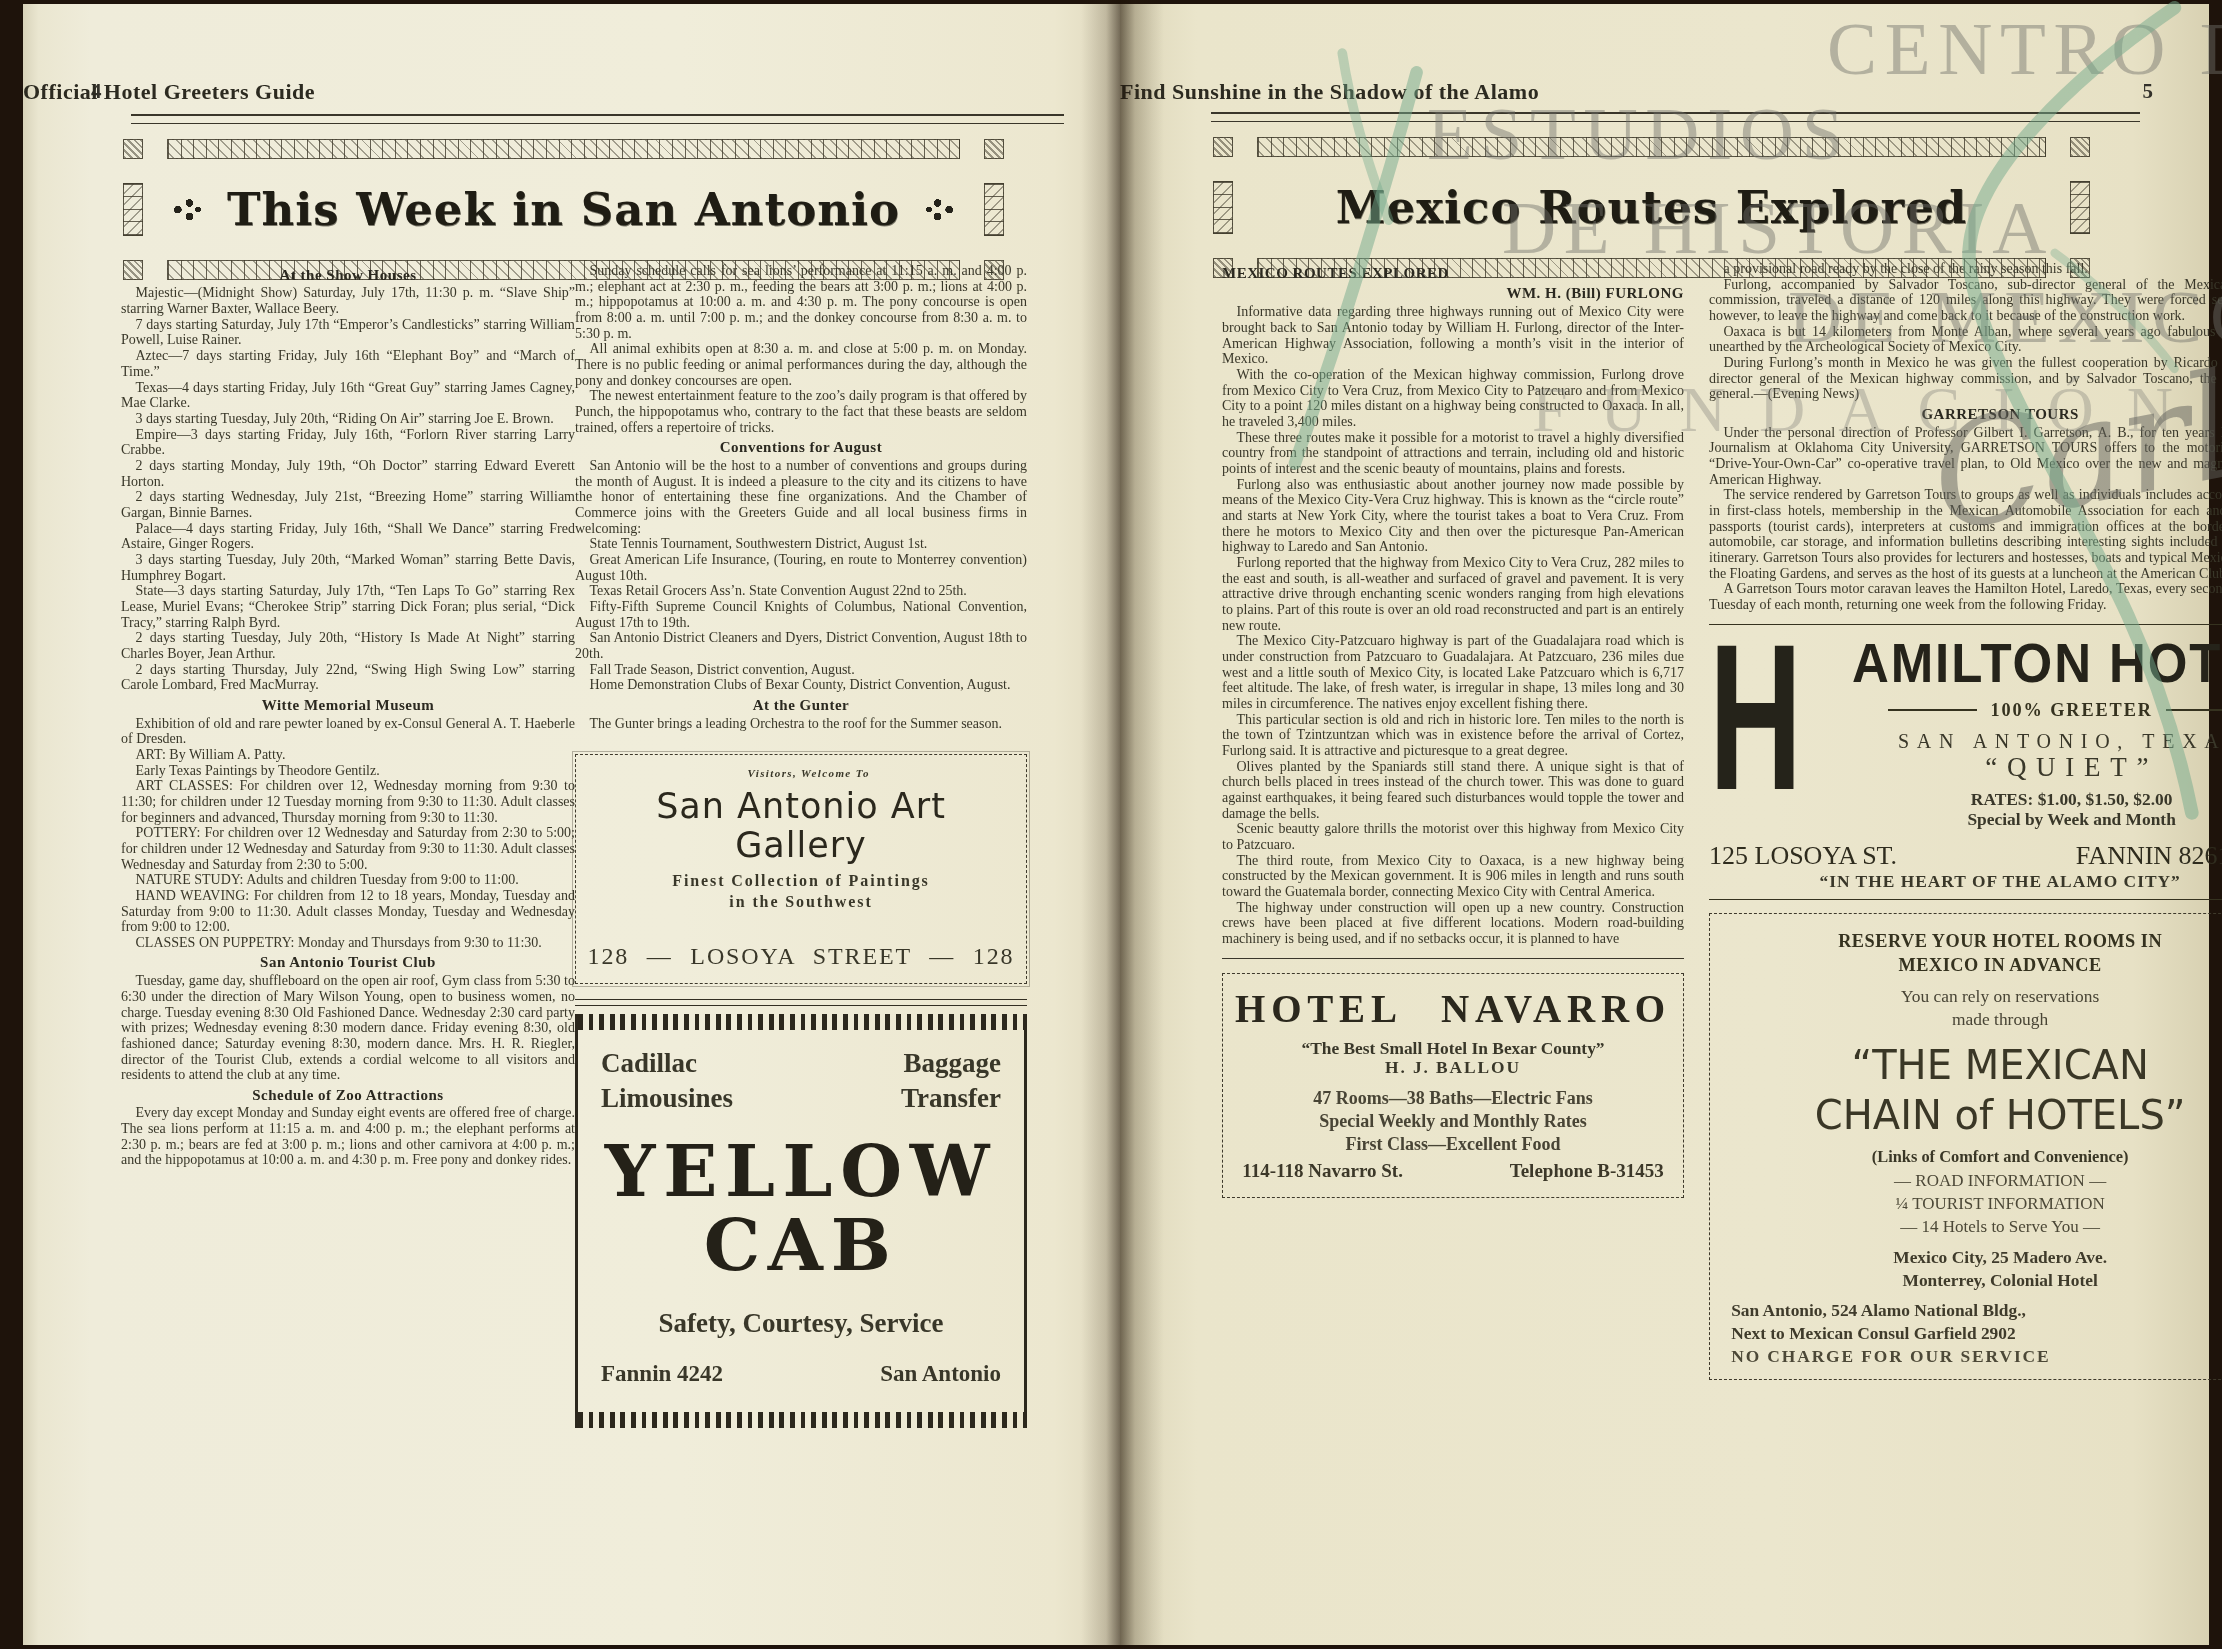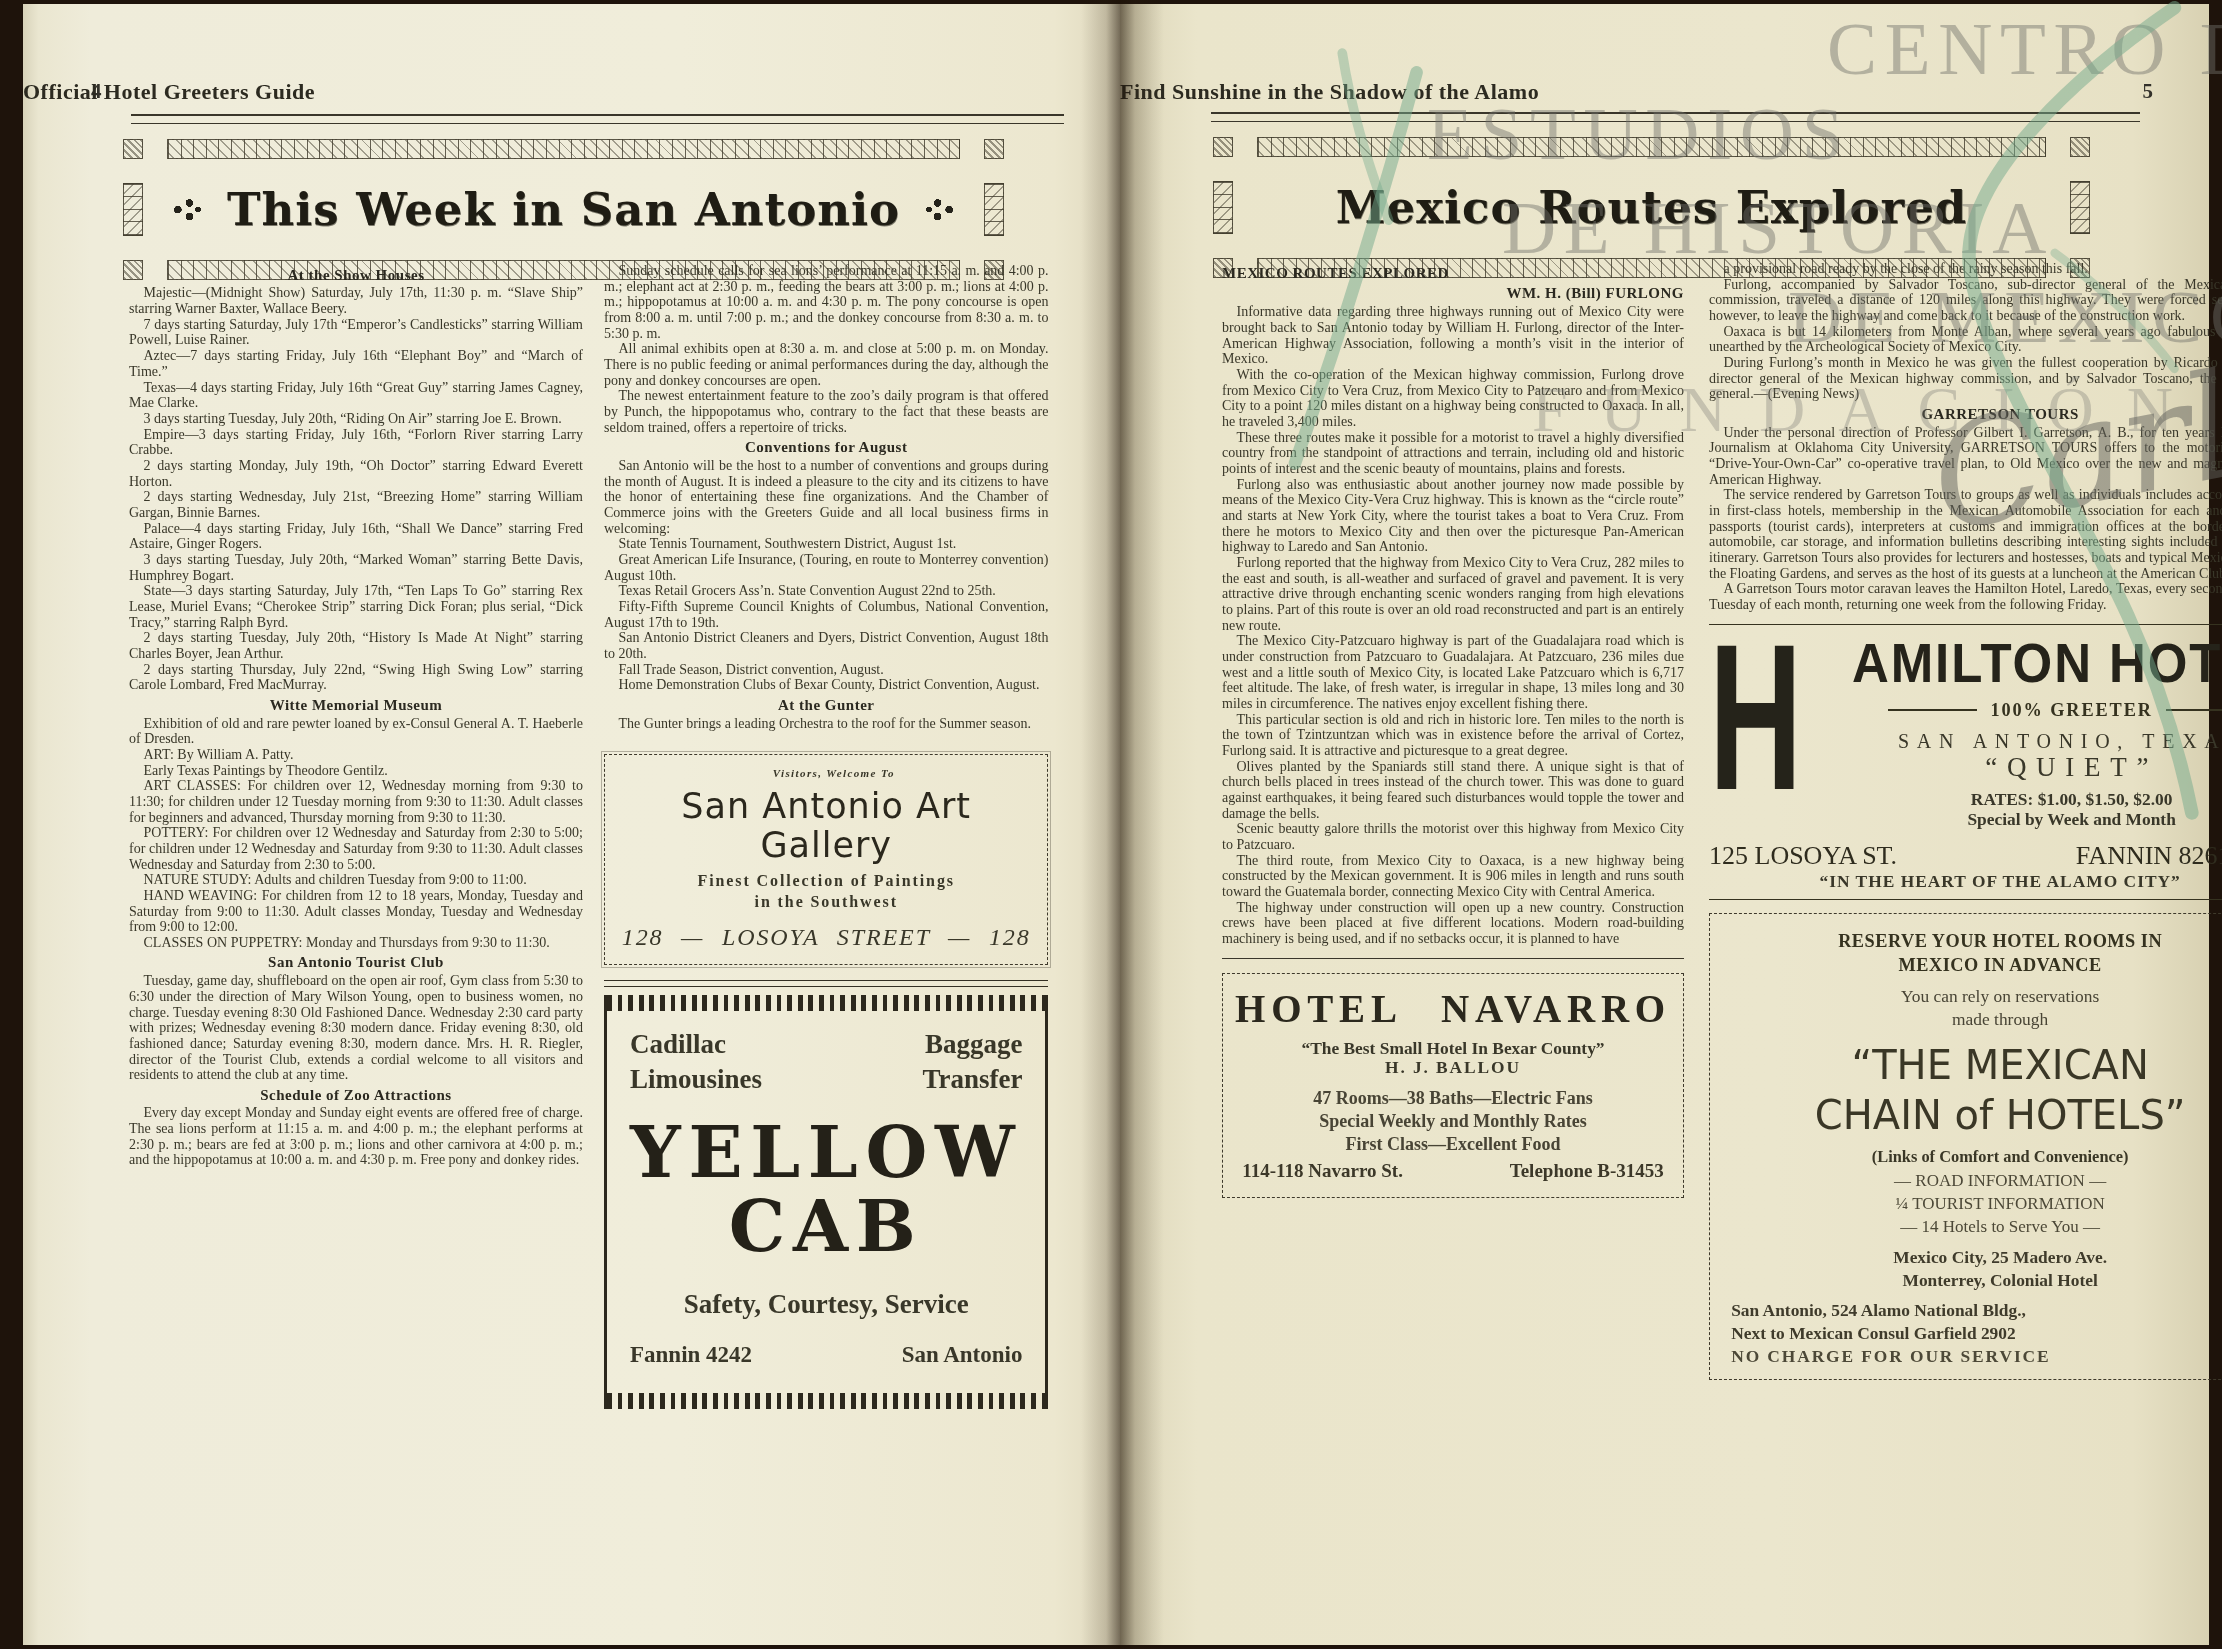--- a/index.html
+++ b/index.html
@@ -44,21 +44,21 @@
   .col{font-size:14px;line-height:1.12;text-align:justify;color:#393729;}
   .para{margin:0;text-indent:14.5px;}
   .sec-heading{font-weight:bold;text-align:center;font-size:15px;margin:3.9px 0 1.9px;letter-spacing:0.5px;color:#2b2920;}
 
   
   .ad-art{margin-top:23px;border:1.9px dashed #3e392b;outline:1px solid rgba(62,57,43,.35);outline-offset:2.9px;
     padding:11.6px 9.7px 13.5px;text-align:center;}
   .art-tagline{text-align:center;padding-left:15.4px;font-weight:bold;font-size:11px;letter-spacing:1.4px;font-style:italic;}
   .art-title{font-family:"DejaVu Sans",sans-serif;font-size:35px;margin:7.7px 0 5.8px;letter-spacing:1px;color:#2b281d;}
   .art-sub{font-weight:bold;font-size:16px;letter-spacing:1.9px;line-height:1.3;}
-  .art-addr{font-size:24px;letter-spacing:1.9px;word-spacing:9.7px;margin-top:11px;font-style:italic;}
+  .art-addr{font-size:24px;letter-spacing:1.9px;word-spacing:9.7px;margin-top:30px;}
 
   
   .dbl-thin{height:4.8px;border-top:1.9px solid #332f23;border-bottom:1.9px solid #332f23;margin-top:15.4px;}
   .ad-cab{margin-top:7.7px;border-left:3.9px solid #2c281d;border-right:3.9px solid #2c281d;}
   .bars{height:16.4px;background:repeating-linear-gradient(90deg,#2c281d 0 4.8px,transparent 4.8px 10.6px);}
   .cab-in{padding:15.4px 23px 11.6px;}
   .cab-row{display:flex;justify-content:space-between;font-weight:bold;font-size:27px;line-height:1.3;}
   .cab-title{text-align:center;font-family:"DejaVu Serif",serif;font-weight:bold;font-size:71px;line-height:1.04;
     letter-spacing:7.7px;margin:19.3px 0 25px;color:#242118;}
   .cab-slogan{text-align:center;font-weight:bold;font-size:27px;margin-bottom:23px;}
@@ -133,21 +133,21 @@
         <span class="tri"></span>
         <span class="banner-title">This Week in San Antonio</span>
         <span class="tri flip"></span>
       </div>
       <div class="orn-v"></div>
       <div class="orn-c"></div>
       <div class="orn-h"></div>
       <div class="orn-c"></div>
     </div>
 
-    <div class="cols" style="top:259px;left:106px;width:906px;gap:21px;">
+    <div class="cols" style="top:259px;left:98px;width:906px;">
       <div class="col" style="width:454px;flex:none;">
           <div class="sec-heading">At the Show Houses</div>
           <p class="para">Majestic—(Midnight Show) Saturday, July 17th, 11:30 p. m. “Slave Ship” starring Warner Baxter, Wallace Beery.</p>
           <p class="para">7 days starting Saturday, July 17th “Emperor’s Candlesticks” starring William Powell, Luise Rainer.</p>
           <p class="para">Aztec—7 days starting Friday, July 16th “Elephant Boy” and “March of Time.”</p>
           <p class="para">Texas—4 days starting Friday, July 16th “Great Guy” starring James Cagney, Mae Clarke.</p>
           <p class="para">3 days starting Tuesday, July 20th, “Riding On Air” starring Joe E. Brown.</p>
           <p class="para">Empire—3 days starting Friday, July 16th, “Forlorn River starring Larry Crabbe.</p>
           <p class="para">2 days starting Monday, July 19th, “Oh Doctor” starring Edward Everett Horton.</p>
           <p class="para">2 days starting Wednesday, July 21st, “Breezing Home” starring William Gargan, Binnie Barnes.</p>

